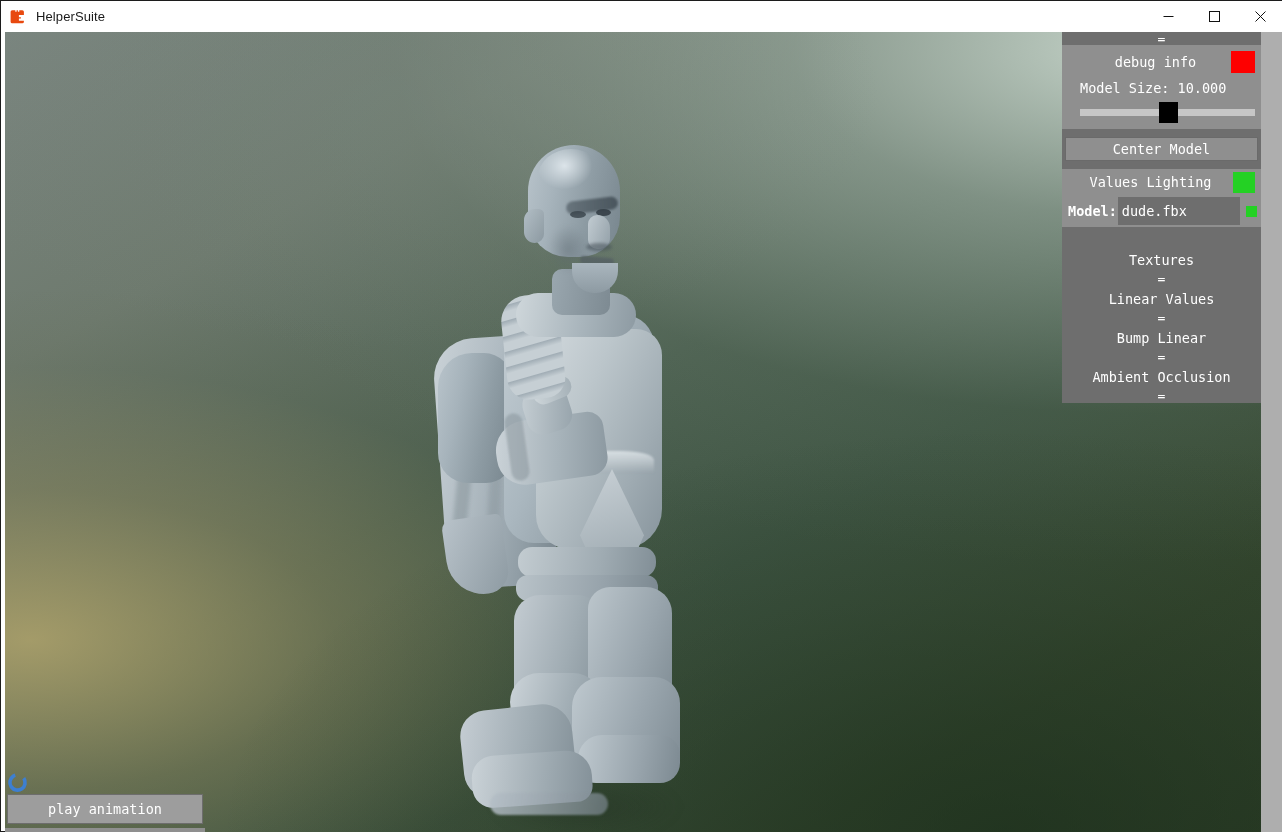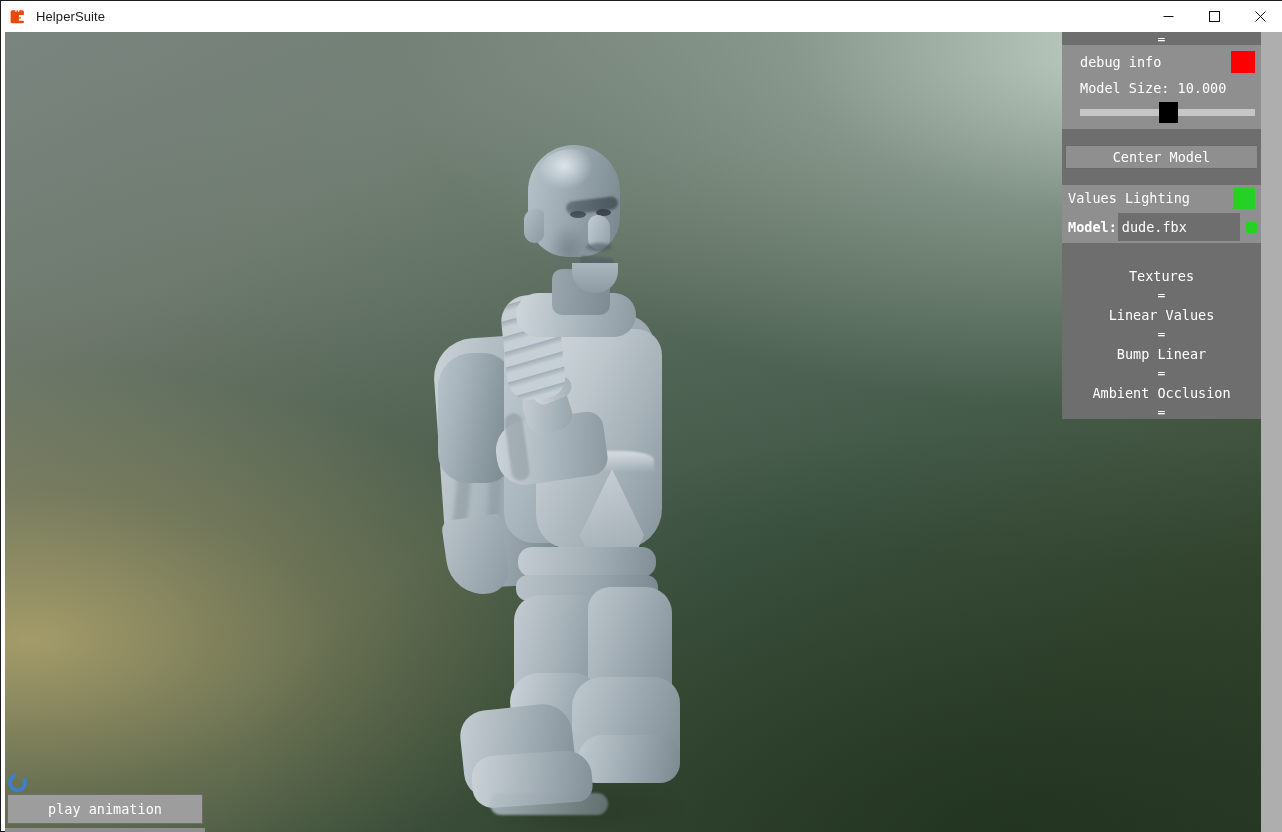--- a/index.html
+++ b/index.html
@@ -1,20 +1,20 @@
 <!DOCTYPE html>
 <html><head>
 <meta charset="utf-8">
 <style>
   * { margin:0; padding:0; box-sizing:border-box; }
   html,body { width:1282px; height:832px; overflow:hidden; background:#fff; }
   body { font-family:"Liberation Sans", sans-serif; }
 
   
-  #app-window { position:relative; width:1282px; height:832px; background:#ffffff; border:1px solid #1c1c1c; }
+  #app-window { position:relative; width:1282px; height:832px; background:#ffffff; border:1px solid #1c1c1c;text-align:center; }
 
   #titlebar {
     position:absolute; left:0; top:0; width:1282px; height:31px;
     background:#ffffff; display:flex; align-items:center;
   }
   #titlebar-left { display:flex; align-items:center; padding-left:9px; gap:9px; flex:1; height:100%; }
   #app-logo { width:17px; height:17px; position:relative; flex:0 0 auto; }
   #app-title { font-size:13px; color:#1a1a1a; letter-spacing:.1px; }
   .winbtn {
     width:46px; height:31px; display:flex; align-items:center; justify-content:center;
@@ -160,21 +160,21 @@
   #section-debug { background:#8f8f8f; padding:4px 0 6px 12px; }
   #debug-row { height:26px; display:flex; align-items:center; padding:0 6px; }
   #debug-label { flex:1; }
   #debug-swatch { width:24px; height:22px; background:#fe0000; }
   #modelsize-row { height:26px; display:flex; align-items:center; padding:0 6px; }
   #slider-row { height:22px; display:flex; align-items:center; padding:0 6px; position:relative; }
   #slider-track { width:100%; height:7px; background:#c6c6c6; position:relative; }
   #slider-thumb { position:absolute; left:47.5%; top:-7px; width:19px; height:21px; background:#000000; }
 
   #center-model-button {
-    margin:16px 3px; height:24px; background:#8f8f8f; border:1px solid #6a6a6a;
+    margin:8px 3px; height:24px; background:#8f8f8f; border:1px solid #6a6a6a;
     display:flex; align-items:center; justify-content:center;
   }
 
   #section-toggles { background:#8f8f8f; }
   .toggle-row { height:26px; display:flex; align-items:center; padding:0 6px; }
   .toggle-row .tl { flex:1; }
   .toggle-sw { width:22px; height:21px; background:#24d124; }
 
   #model-row { height:32px; display:flex; align-items:center; padding:0 4px 0 6px; background:#8f8f8f; }
   #model-label { margin-right:1px;font-weight:bold; }

